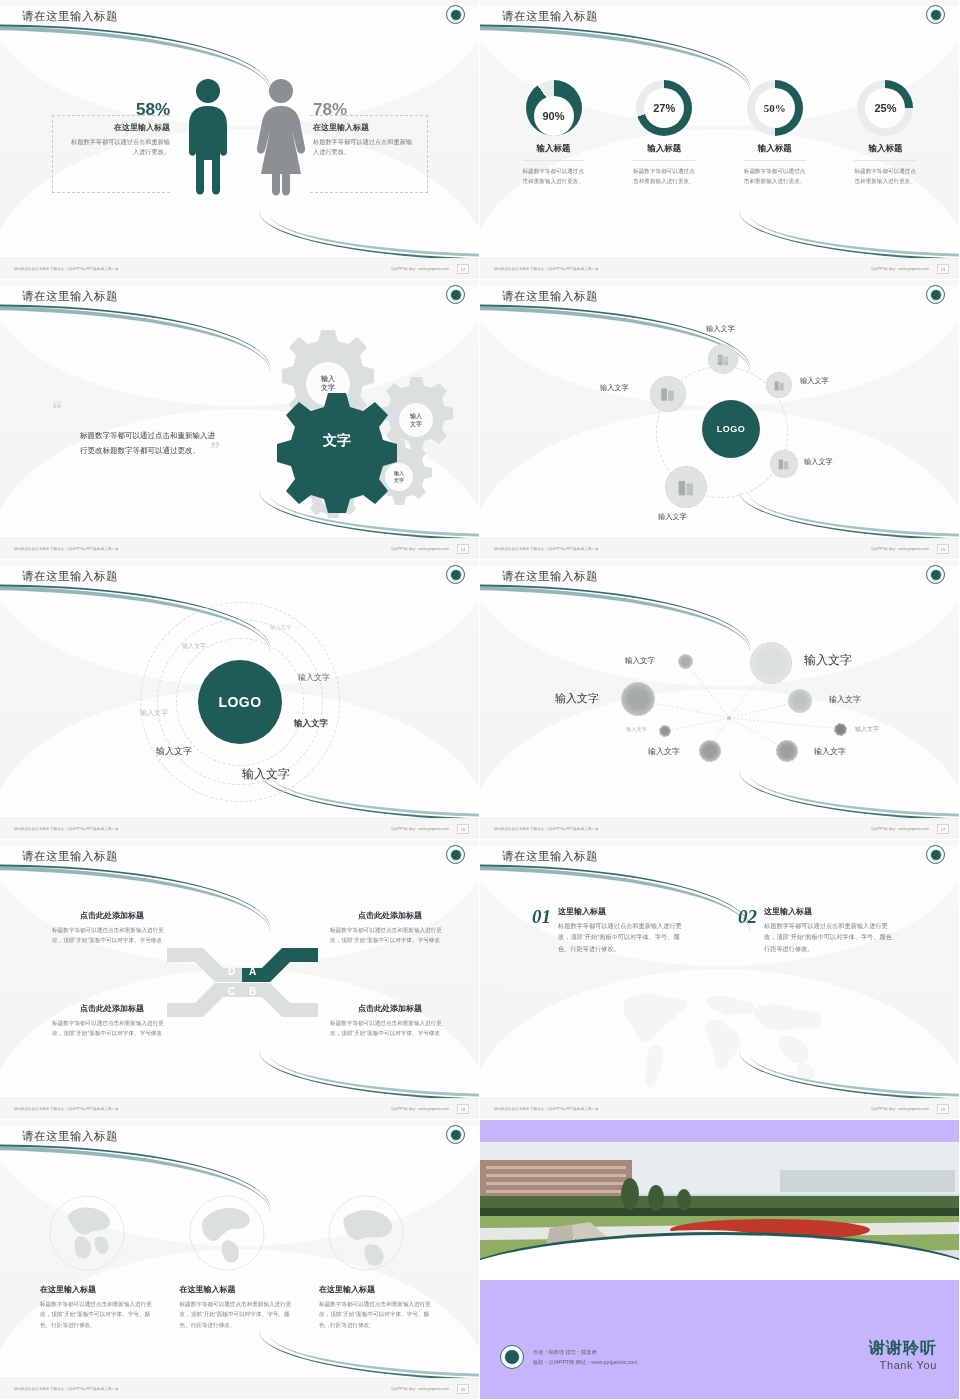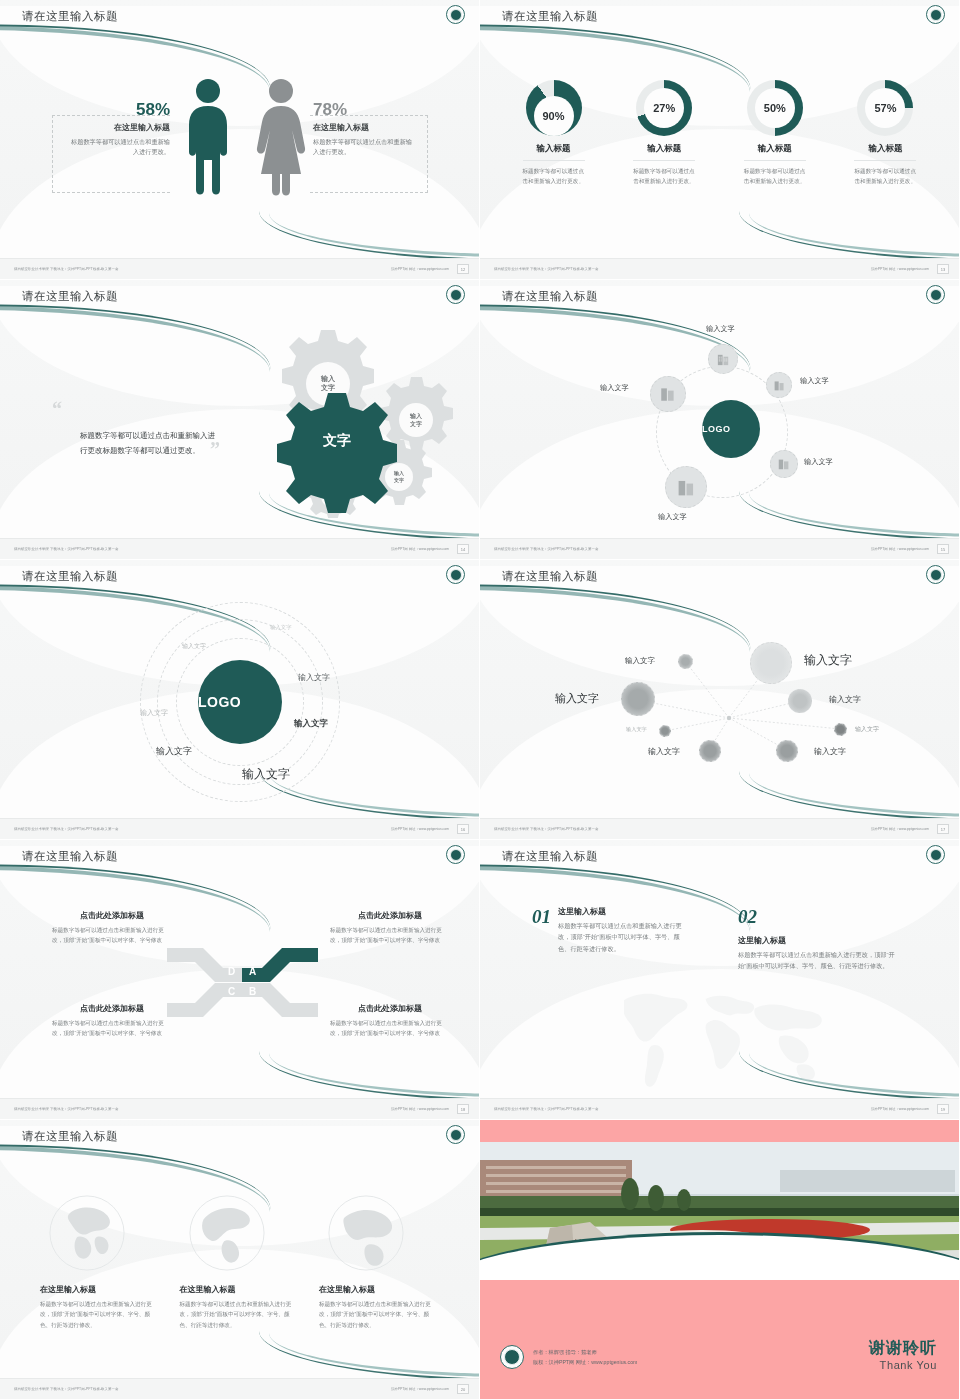--- a/index.html
+++ b/index.html
@@ -95,21 +95,21 @@
   .d-rule{ width:62px;height:1px;background:#e2e5e6;margin:5px auto 6px;}
   .d-body{ font-size:5.6px;color:#777c7e;line-height:1.75;width:62px;}
 
   .quote-mark{ color:#d6d9da; font-size:20px; font-weight:bold; font-family:"Liberation Serif",serif;}
   .quote-body{ font-size:7.5px; color:#3e4345; line-height:2.0;}
 
   
   .node{ border-radius:50%; background:#e0e3e4; display:flex;align-items:center;justify-content:center; position:absolute;
          border:1px dashed #cfd3d4;}
   .logo-circle{ position:absolute; border-radius:50%; background:#1f5b57; color:#fff; font-size:9px; font-weight:bold;
-                display:flex;align-items:center;letter-spacing:.5px;}
+                display:flex;align-items:center;justify-content:center; letter-spacing:.5px;}
   .nlabel{ position:absolute; font-size:7.2px; color:#3f4446; white-space:nowrap;}
   .orbit{ position:absolute; border:1px dashed #d9dcdd; border-radius:50%;}
 
   
   .net-dot{ position:absolute; border-radius:50%; border:1px dashed #d3d6d7;}
   .cta-h{ font-size:8px;font-weight:bold;color:#2f3437;margin-left:28px;}
   .cta-p{ font-size:5.6px;color:#7a7f81;line-height:1.85;margin-top:4px;}
 
   
   .bignum{ font-size:19px; font-weight:bold; font-style:italic; color:#1f5b57; font-family:"Liberation Serif",serif;}
@@ -203,31 +203,31 @@
         <div class="d-body" style="margin:0 auto;text-align:left;">标题数字等都可以通过点击和重新输入进行更改。</div>
       </div>
       <div style="width:95px;text-align:center;">
         <div class="donut" style="margin:0 auto;background:conic-gradient(#1f5b57 0% 70%, #e9ecec 70% 100%);">
             <div class="hole">27%</div>
           </div>
         <div class="d-label">输入标题</div>
         <div class="d-rule"></div>
         <div class="d-body" style="margin:0 auto;text-align:left;">标题数字等都可以通过点击和重新输入进行更改。</div>
       </div>
-      <div style="width:95px;text-align:center;">
+      <div style="width:95px;text-align:center;font-family:Liberation Serif, serif;">
         <div class="donut" style="margin:0 auto;background:conic-gradient(#1f5b57 0% 50%, #e9ecec 50% 100%);">
             <div class="hole">50%</div>
           </div>
         <div class="d-label">输入标题</div>
         <div class="d-rule"></div>
         <div class="d-body" style="margin:0 auto;text-align:left;">标题数字等都可以通过点击和重新输入进行更改。</div>
       </div>
       <div style="width:95px;text-align:center;">
         <div class="donut" style="margin:0 auto;background:conic-gradient(#1f5b57 0% 25%, #e9ecec 25% 100%);">
-            <div class="hole">57%</div>
+            <div class="hole">25%</div>
           </div>
         <div class="d-label">输入标题</div>
         <div class="d-rule"></div>
         <div class="d-body" style="margin:0 auto;text-align:left;">标题数字等都可以通过点击和重新输入进行更改。</div>
       </div>
     </div>
 
     <div class="footer">
       <div class="f-left">陕西航空职业技术学院 下载地址：汉神PPT网-PPT模板-欧美第一套</div>
       <div class="f-right">汉神PPT网  网址：www.pptgenius.com</div>
@@ -551,21 +551,21 @@
       </g>
     </svg>
 
     <div style="position:absolute;left:52px;top:66px;width:160px;z-index:5;display:flex;gap:7px;">
       <div class="bignum">01</div>
       <div>
         <div class="num-h">这里输入标题</div>
         <div class="num-p">标题数字等都可以通过点击和重新输入进行更改，顶部“开始”面板中可以对字体、字号、颜色、行距等进行修改。</div>
       </div>
     </div>
-    <div style="position:absolute;left:258px;top:66px;width:162px;z-index:5;display:flex;gap:7px;flex-direction:column;">
+    <div style="position:absolute;left:258px;top:66px;width:162px;z-index:5;display:flex;gap:7px;">
       <div class="bignum">02</div>
       <div>
         <div class="num-h">这里输入标题</div>
         <div class="num-p">标题数字等都可以通过点击和重新输入进行更改，顶部“开始”面板中可以对字体、字号、颜色、行距等进行修改。</div>
       </div>
     </div>
 
     <div class="footer">
       <div class="f-left">陕西航空职业技术学院 下载地址：汉神PPT网-PPT模板-欧美第一套</div>
       <div class="f-right">汉神PPT网  网址：www.pptgenius.com</div>
@@ -627,21 +627,21 @@
       </div>
     </div>
 
     <div class="footer">
       <div class="f-left">陕西航空职业技术学院 下载地址：汉神PPT网-PPT模板-欧美第一套</div>
       <div class="f-right">汉神PPT网  网址：www.pptgenius.com</div>
       <div class="f-page">20</div>
     </div>
   </div>
 
-  <div class="slide last" style="background:#fca5a5;">
+  <div class="slide last" style="background:#c4b5fd;">
     <div class="photo">
       <div class="sky"></div>
 
       <svg width="480" height="138" viewBox="0 0 480 138" style="position:absolute;inset:0;">
         <rect x="0" y="0" width="480" height="52" fill="#e6ecef"></rect>
         <rect x="0" y="18" width="152" height="44" fill="#a9897a"></rect>
         <g fill="#c9b4a6">
           <rect x="6" y="24" width="140" height="3"></rect>
             <rect x="6" y="32" width="140" height="3"></rect>
           <rect x="6" y="40" width="140" height="3"></rect>

